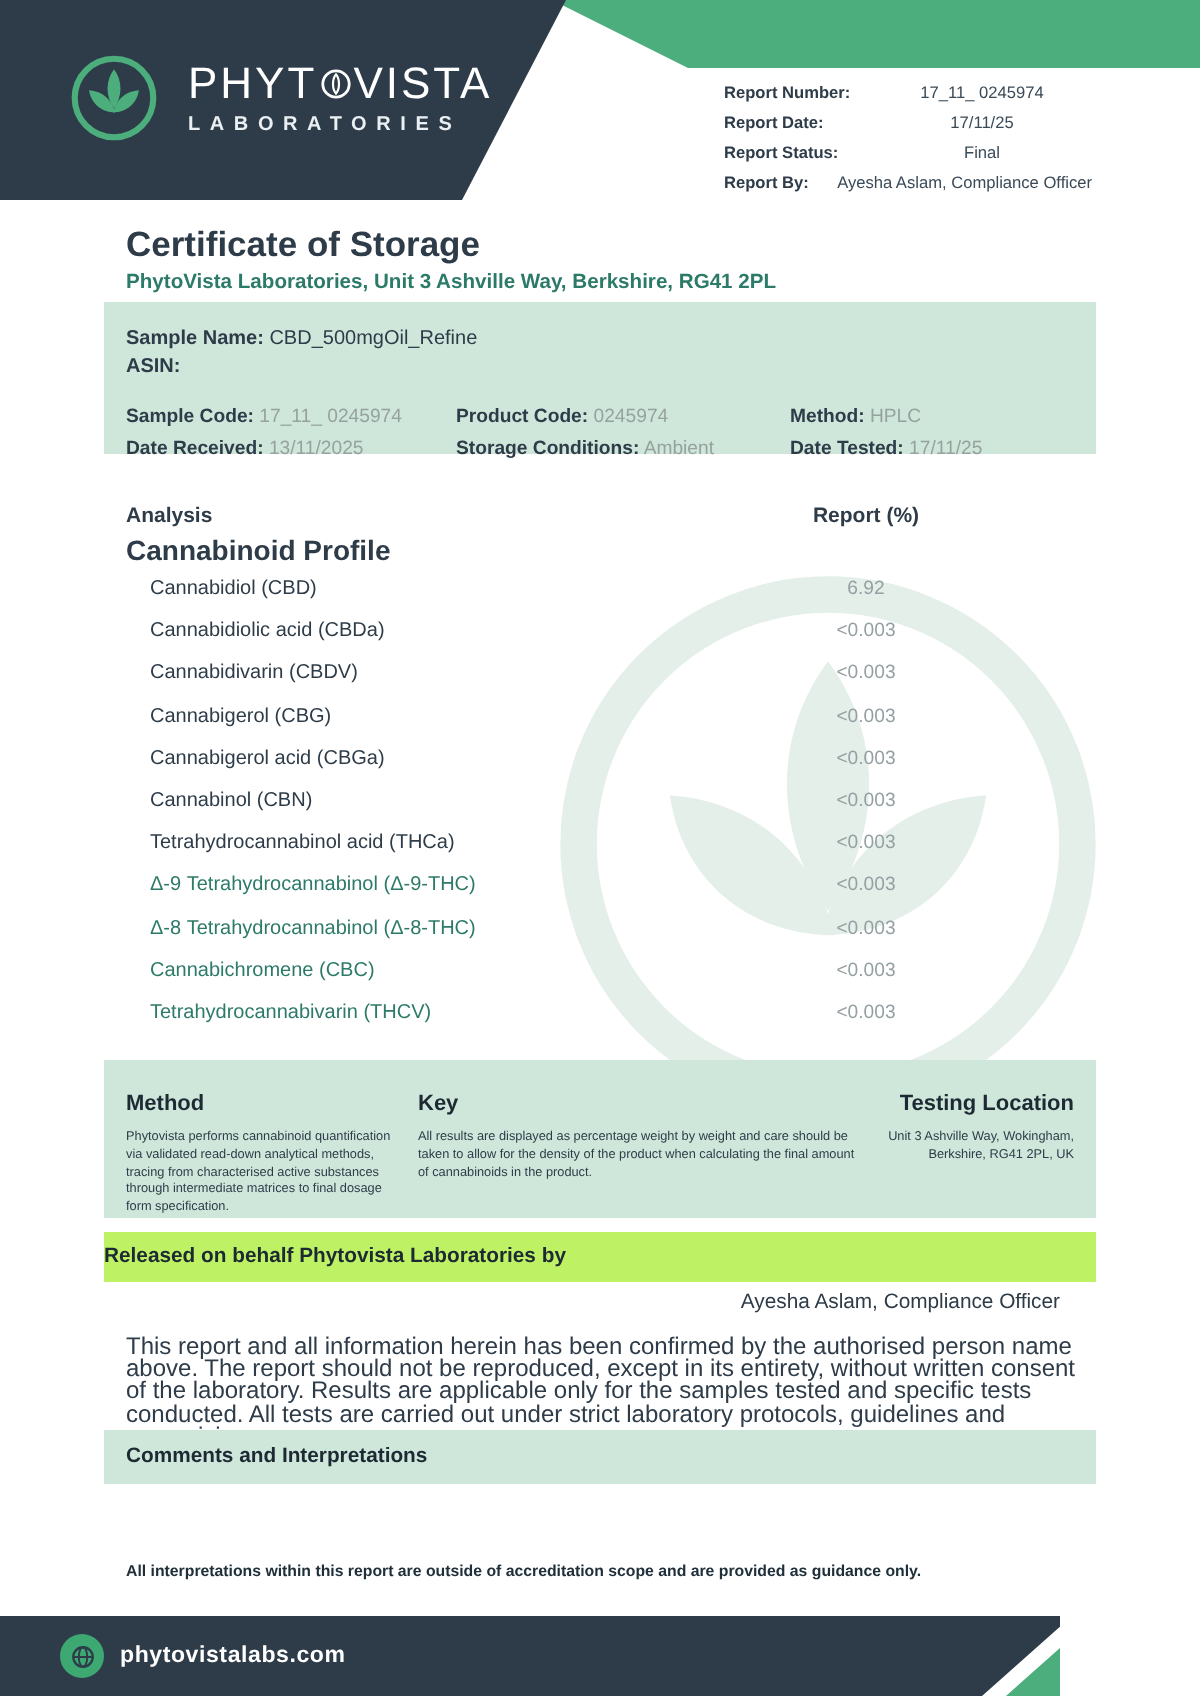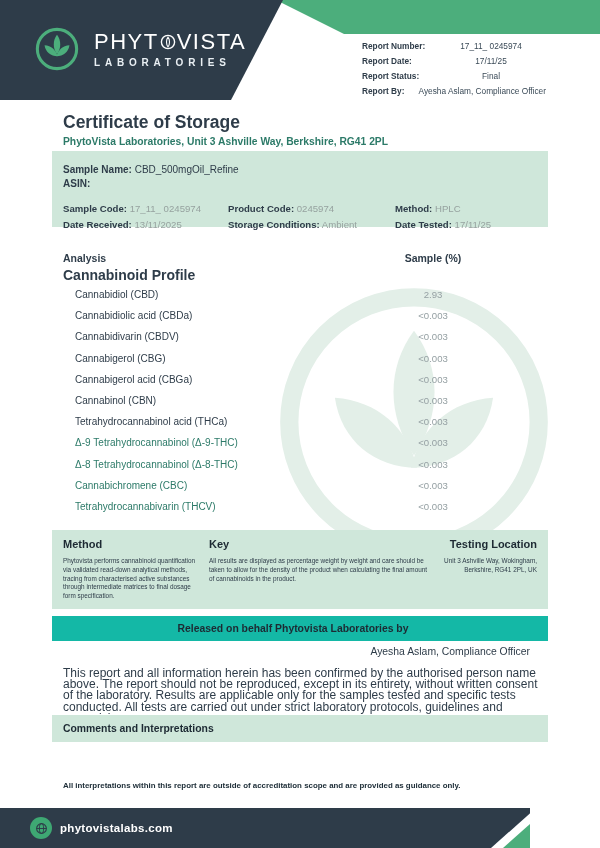--- a/index.html
+++ b/index.html
@@ -56,32 +56,32 @@
   .a-head .a-res { width:84px; text-align:center; }
   .a-group { font-size:14px; font-weight:700; color:#2e3c49; height:18px; display:flex; align-items:center; }
   .a-row { display:flex; height:21.2px; align-items:center; font-size:10px; }
   .a-row .name { flex:1; padding-left:12px; color:#2e3c49; }
   .a-row.teal .name { color:#2c7a68; }
   .a-row .val { width:84px; text-align:center; color:#95a0a3; font-size:9.6px; }
 
   
   .method-box {
     position:absolute; left:52px; top:530px; width:496px; height:79px;
-    background:#cfe7da; padding:8px 11px; display:flex; z-index:1;
+    background:#cfe7da; padding:16px 11px; display:flex; z-index:1;
   }
   .m-col h3 { font-size:11px; font-weight:700; color:#1d2a33; margin-bottom:7px; }
   .m-col p { font-size:6.4px; line-height:8.8px; color:#2e3c49; }
   .m-col1 { width:136px; }
   .m-col2 { width:222px; margin-left:10px; }
   .m-col3 { flex:1; margin-left:10px; text-align:right; }
 
   
   .released-bar {
-    position:absolute; left:52px; top:616px; width:496px; height:25px; background:#14b8a6;
-    text-align:center; font-size:10.4px; font-weight:700; line-height:25px; padding-right:14px;
+    position:absolute; left:52px; top:616px; width:496px; height:25px; background:#bef264;
+    text-align:left; font-size:10.4px; font-weight:700; line-height:25px; padding-right:14px;
     color:#1d2a33; z-index:1;
   }
   .signer { position:absolute; left:52px; top:646px; width:478px; text-align:right; font-size:10.4px; color:#2e3c49; z-index:1; }
   .disclaimer { position:absolute; left:63px; top:668px; width:482px; font-size:12px; line-height:11.2px; color:#2e3c49; z-index:1; }
 
   
   .comments-bar {
     position:absolute; left:52px; top:715px; width:496px; height:27px; background:#cfe7da;
     font-size:10.4px; font-weight:700; line-height:27px; padding-left:11px; color:#1d2a33; z-index:1;
   }
@@ -195,27 +195,27 @@
       <div class="s-cell">
         <span class="s-label">Date Tested:</span>
         <span class="s-value">17/11/25</span>
       </div>
     </div>
   </section>
 
   <section class="analysis">
     <div class="a-head">
       <span class="a-name">Analysis</span>
-      <span class="a-res">Sample (%)</span>
+      <span class="a-res">Report (%)</span>
     </div>
     <div class="a-group">Cannabinoid Profile</div>
 
     <div class="a-row">
       <span class="name">Cannabidiol (CBD)</span>
-      <span class="val">2.93</span>
+      <span class="val">6.92</span>
     </div>
     <div class="a-row">
       <span class="name">Cannabidiolic acid (CBDa)</span>
       <span class="val">&lt;0.003</span>
     </div>
     <div class="a-row">
       <span class="name">Cannabidivarin (CBDV)</span>
       <span class="val">&lt;0.003</span>
     </div>
     <div class="a-row">

